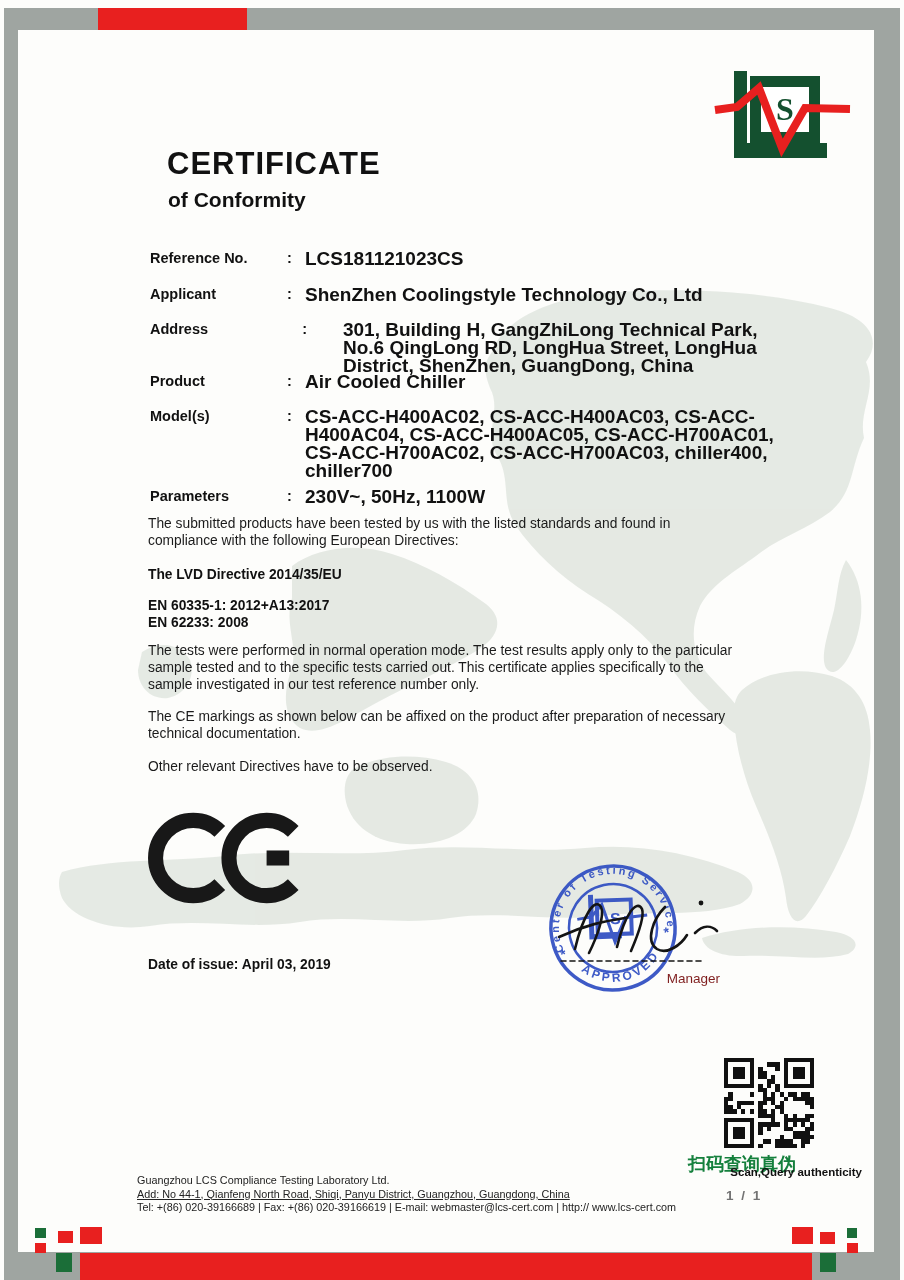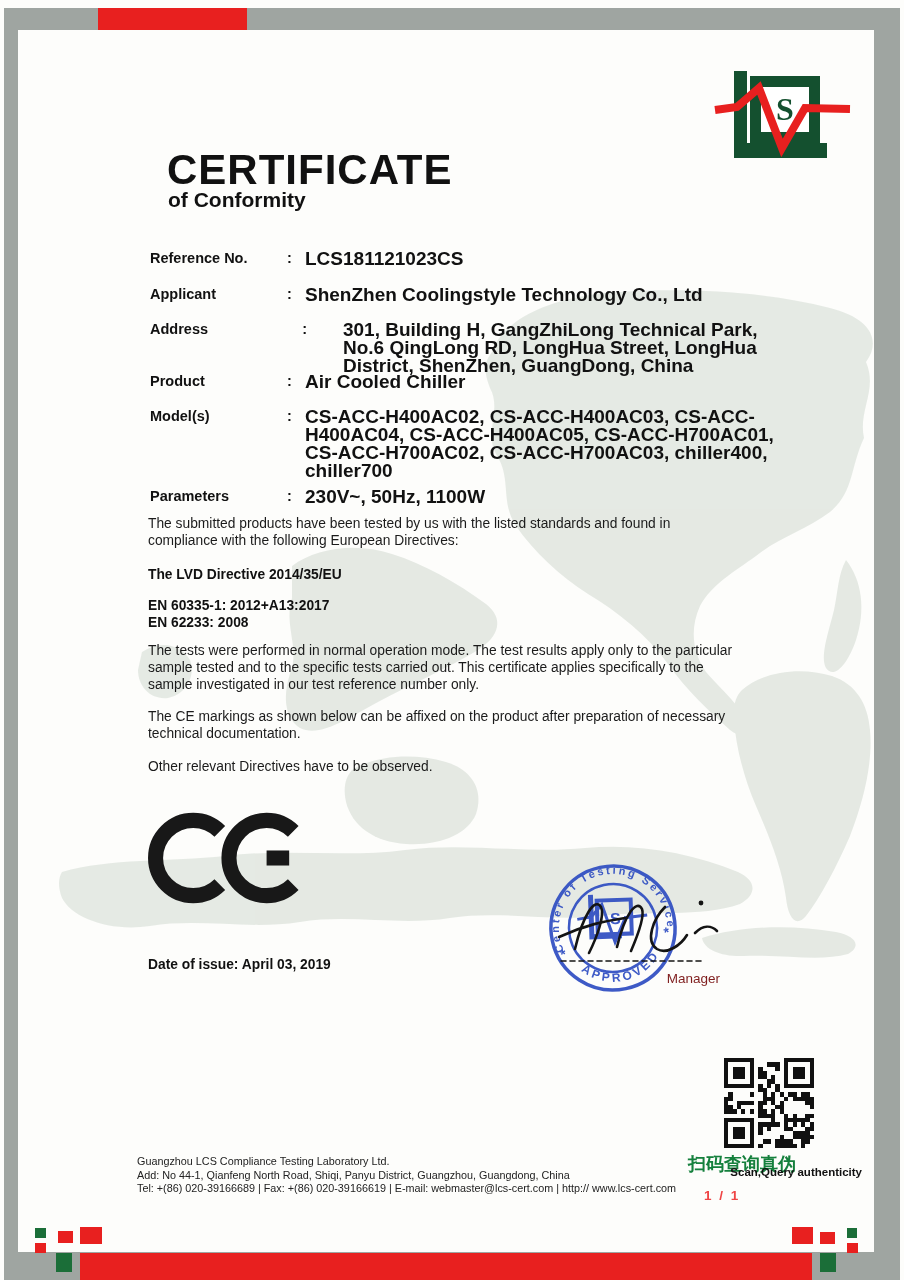--- a/index.html
+++ b/index.html
@@ -15,46 +15,46 @@
 
   
   .deco{position:absolute;z-index:6;}
   .deco.red{background:#e8201f;}
   .deco.green{background:#1b6e38;}
 
   
   #worldmap{position:absolute;left:0;top:0;z-index:1;}
 
   .txt{position:absolute;z-index:2;color:#1c1c1c;}
-  #title-main{left:167px;top:146px;font-size:42px;font-weight:bold;letter-spacing:1px;color:#111;}
+  #title-main{left:167px;top:146px;font-size:31px;font-weight:bold;letter-spacing:1px;color:#111;}
   #title-sub{left:168px;top:188px;font-size:21px;font-weight:bold;color:#111;}
 
   .field-row{position:absolute;left:150px;width:640px;display:flex;z-index:2;}
   .field-label{width:137px;font-size:14.5px;font-weight:bold;color:#111;}
   .field-colon{width:18px;font-size:14.5px;font-weight:bold;color:#111;}
   .field-value{width:478px;font-size:19px;font-weight:bold;color:#111;line-height:18px;}
 
   .para{position:absolute;left:148px;width:585px;font-size:13.8px;line-height:17px;color:#1b1b1b;z-index:2;}
   .para.bold{font-weight:bold;color:#111;}
 
   #ce-mark{position:absolute;left:148px;top:810px;z-index:2;}
   #lcs-logo{position:absolute;left:712px;top:64px;z-index:2;}
 
   #stamp{position:absolute;left:533px;top:848px;z-index:2;opacity:.92;}
   #signature{position:absolute;left:545px;top:885px;z-index:3;}
   #manager-label{left:600px;top:971px;width:120px;text-align:right;font-size:13.5px;color:#7f1d1d;z-index:3;}
 
   #qr-wrap{position:absolute;left:724px;top:1058px;width:90px;height:90px;z-index:2;}
   #qr-caption-zh{left:688px;top:1152px;width:162px;text-align:left;font-size:18px;font-weight:bold;color:#15803d;}
   #qr-caption-en{left:676px;top:1166px;width:186px;text-align:right;font-size:11.5px;font-weight:bold;color:#111;}
-  #page-number{left:704px;top:1188px;width:60px;font-size:13.5px;font-weight:bold;letter-spacing:2px;color:#ef4444;}
-
-  .footer-line{position:absolute;left:137px;font-size:10.8px;color:#222;z-index:2;}
+  #page-number{left:726px;top:1188px;width:60px;font-size:13.5px;font-weight:bold;letter-spacing:2px;color:#737373;}
+
+  .footer-line{position:absolute;left:137px;font-size:10.8px;color:#222;z-index:2;margin-top:19px;}
   #footer-company{top:1155px;}
-  #footer-address{top:1168.5px;}
+  #footer-address{top:1168.5px;text-decoration:underline;}
   #footer-contacts{top:1182px;}
 </style>
 </head>
 <body>
 
 <div id="canvas">
 
   <div class="frame" id="frame-top"></div>
   <div class="frame" id="frame-left"></div>
   <div class="frame" id="frame-right"></div>

